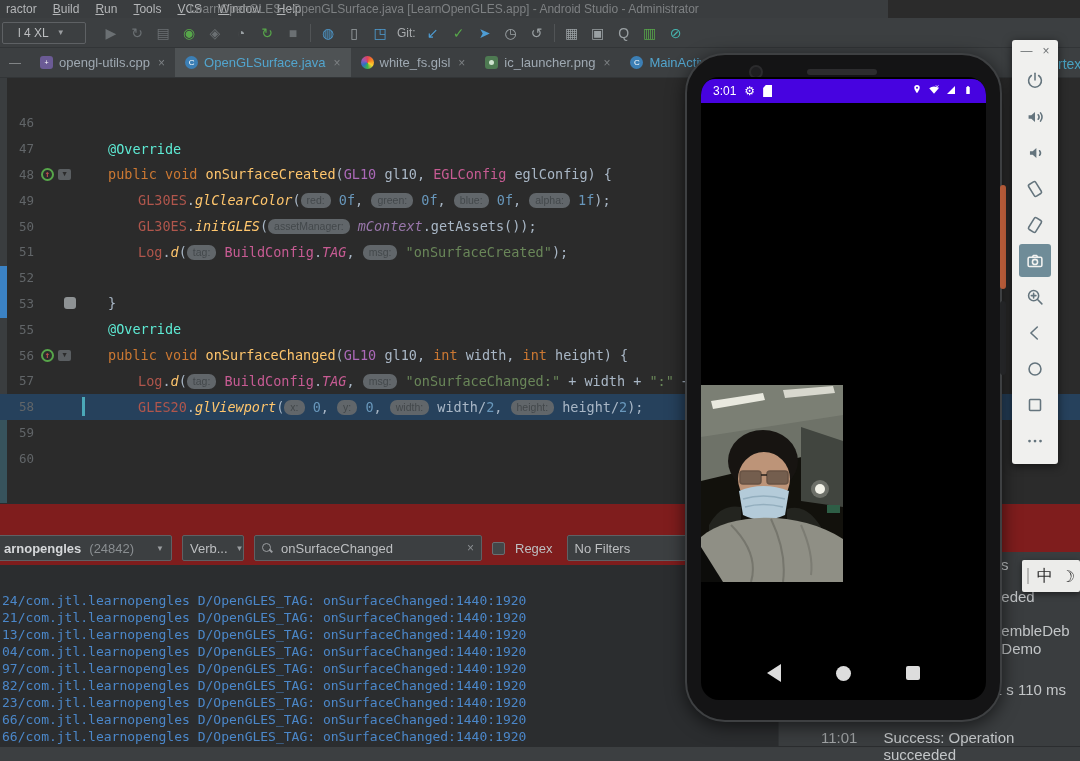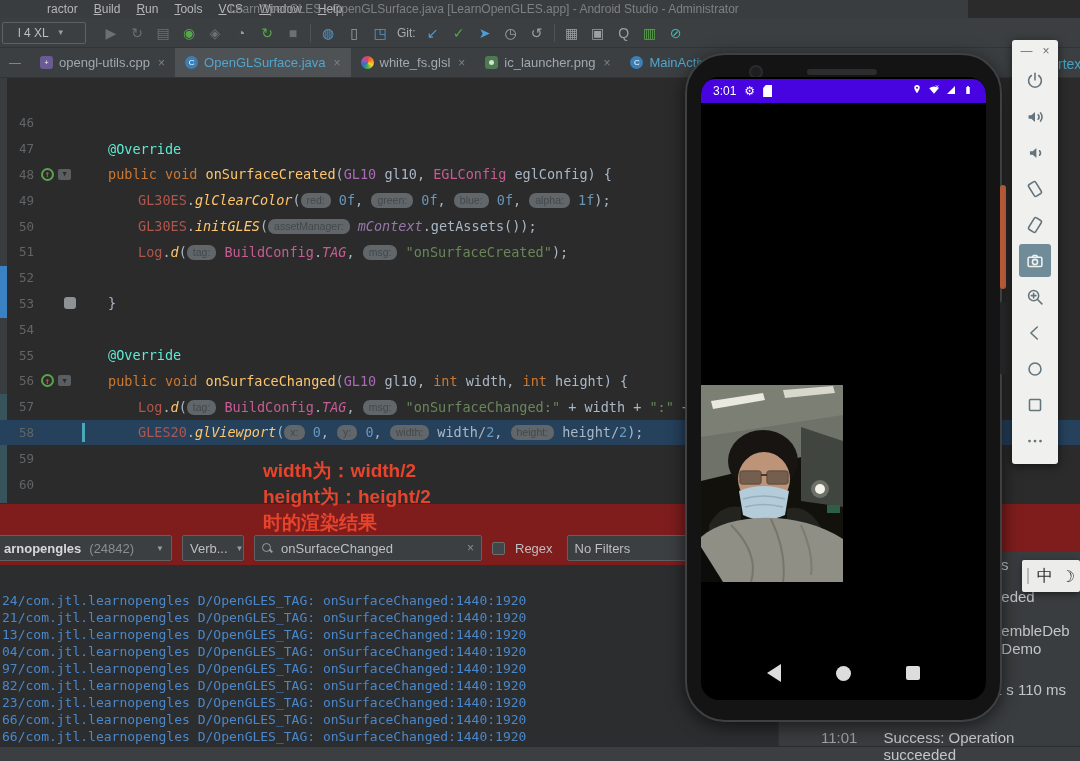--- a/index.html
+++ b/index.html
@@ -1,22 +1,22 @@
 <!DOCTYPE html>
 <html><head>
 <meta charset="utf-8">
 <style>
   * { margin:0; padding:0; box-sizing:border-box; }
   html,body { width:1080px; height:761px; overflow:hidden; background:#2B2B2B; }
   body { font-family:"Liberation Sans", sans-serif; }
   #app { position:relative; width:1080px; height:761px; background:#2B2B2B; overflow:hidden; }
 
   
-  .titlebar { position:absolute; left:0; top:0; width:968px; height:18px; background:#3A3D3F;
-    display:flex; align-items:center; font-size:12px; color:#B4B6B8;padding-left:41px; }
+  .titlebar { position:absolute; left:0; top:0; width:888px; height:18px; background:#3A3D3F;
+    display:flex; align-items:center; font-size:12px; color:#B4B6B8; }
   .menu { display:flex; gap:16px; padding-left:6px; white-space:nowrap; }
   .menu span u { text-decoration:underline; }
   .win-title { position:absolute; left:0; right:0; text-align:center; color:#7E8183; font-size:12px; pointer-events:none; }
 
   
   .toolbar { position:absolute; left:0; top:18px; width:1080px; height:30px; background:#3C3F41;
     border-bottom:1px solid #323537; display:flex; align-items:center; gap:4px; padding-left:2px; }
   .device-box { height:22px; min-width:84px; border:1px solid #5E6164; border-radius:2px; color:#BDBFC1;
     font-size:12px; display:flex; align-items:center; gap:8px; padding:0 15px; margin-right:8px; }
   .device-box .dd { font-size:8px; color:#9a9da0; }
@@ -286,27 +286,20 @@
           <div class="gut">
             <span class="gnum">53</span>
             <span class="gicons">
               <span class="lockic"></span>
             </span>
           </div>
           <span class="code ind1"><span class="pln">}</span></span>
         </div>
         <div class="eline">
           <div class="gut">
-            <span class="gnum">54</span>
-            <span class="gicons"></span>
-          </div>
-          <span class="code ind0"></span>
-        </div>
-        <div class="eline">
-          <div class="gut">
             <span class="gnum">55</span>
             <span class="gicons"></span>
           </div>
           <span class="code ind1"><span class="ann">@Override</span></span>
         </div>
         <div class="eline">
           <div class="gut">
             <span class="gnum">56</span>
             <span class="gicons">
               <span class="ovr">↑</span>
@@ -340,21 +333,20 @@
         </div>
         <div class="eline">
           <div class="gut">
             <span class="gnum">60</span>
             <span class="gicons"></span>
           </div>
           <span class="code ind0"></span>
         </div>
       </div>
   </div>
-  <div class="annotation" id="annot"><div>width为：width/2</div><div>height为：height/2</div><div>时的渲染结果</div></div>
 
   <div class="logcat-head">
     <div class="lc-row">
       <div class="lc-box" style="width:176px;margin-left:-4px;">
         <b>arnopengles</b>
         <span class="pid">(24842)</span>
         <span class="dd">▼</span>
       </div>
       <div class="lc-box" style="width:62px;">
         <span>Verb...</span>

